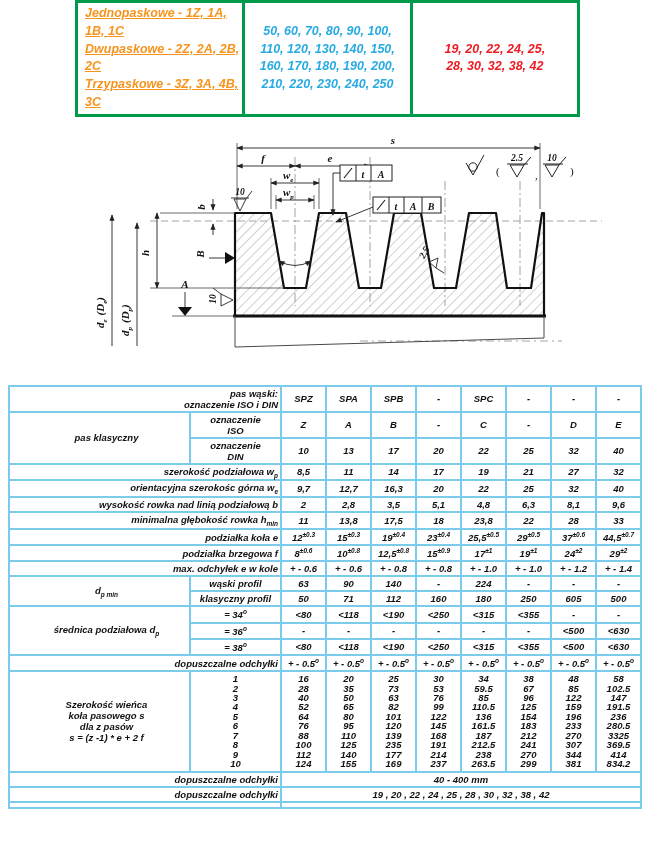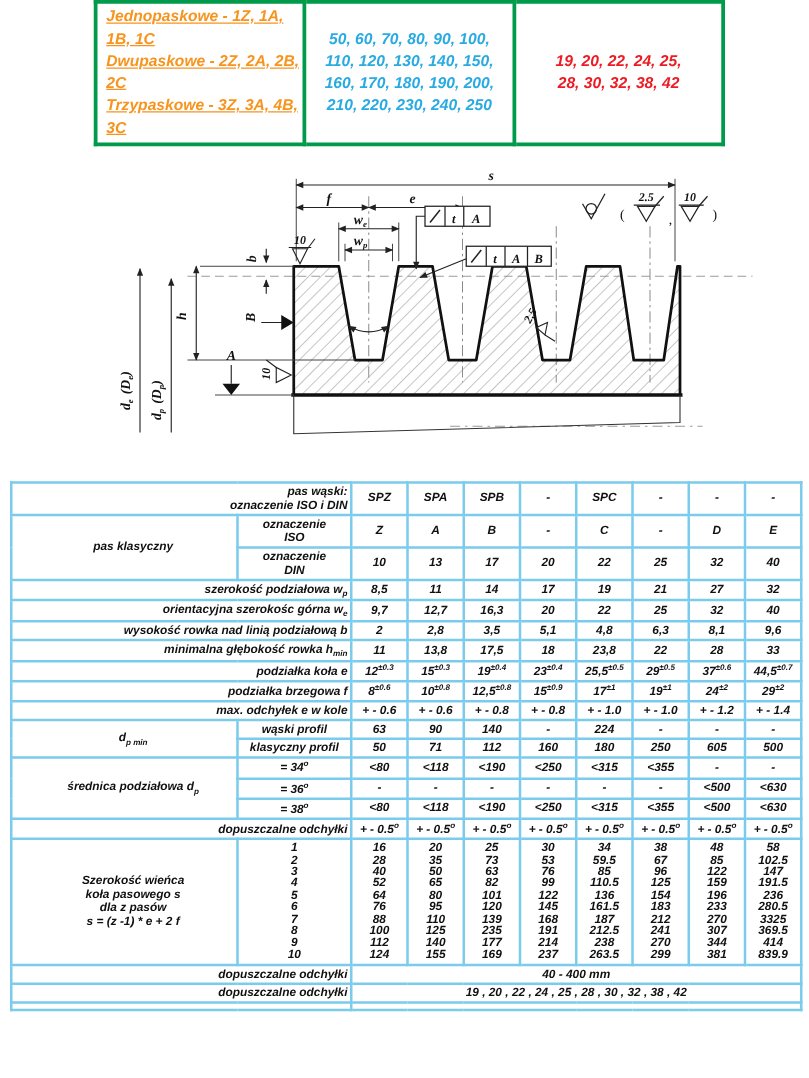--- a/index.html
+++ b/index.html
@@ -514,21 +514,21 @@
           <td class="val mlines">
             <div>58</div>
             <div>102.5</div>
             <div>147</div>
             <div>191.5</div>
             <div>236</div>
             <div>280.5</div>
             <div>3325</div>
             <div>369.5</div>
             <div>414</div>
-            <div>839.9</div>
+            <div>834.2</div>
           </td>
         </tr>
         <tr>
           <td class="lab" colspan="2">dopuszczalne odchyłki</td>
           <td class="val" colspan="8">40 - 400 mm</td>
         </tr>
         <tr>
           <td class="lab" colspan="2">dopuszczalne odchyłki</td>
           <td class="val" colspan="8">19 , 20 , 22 , 24 , 25 , 28 , 30 , 32 , 38 , 42</td>
         </tr>

